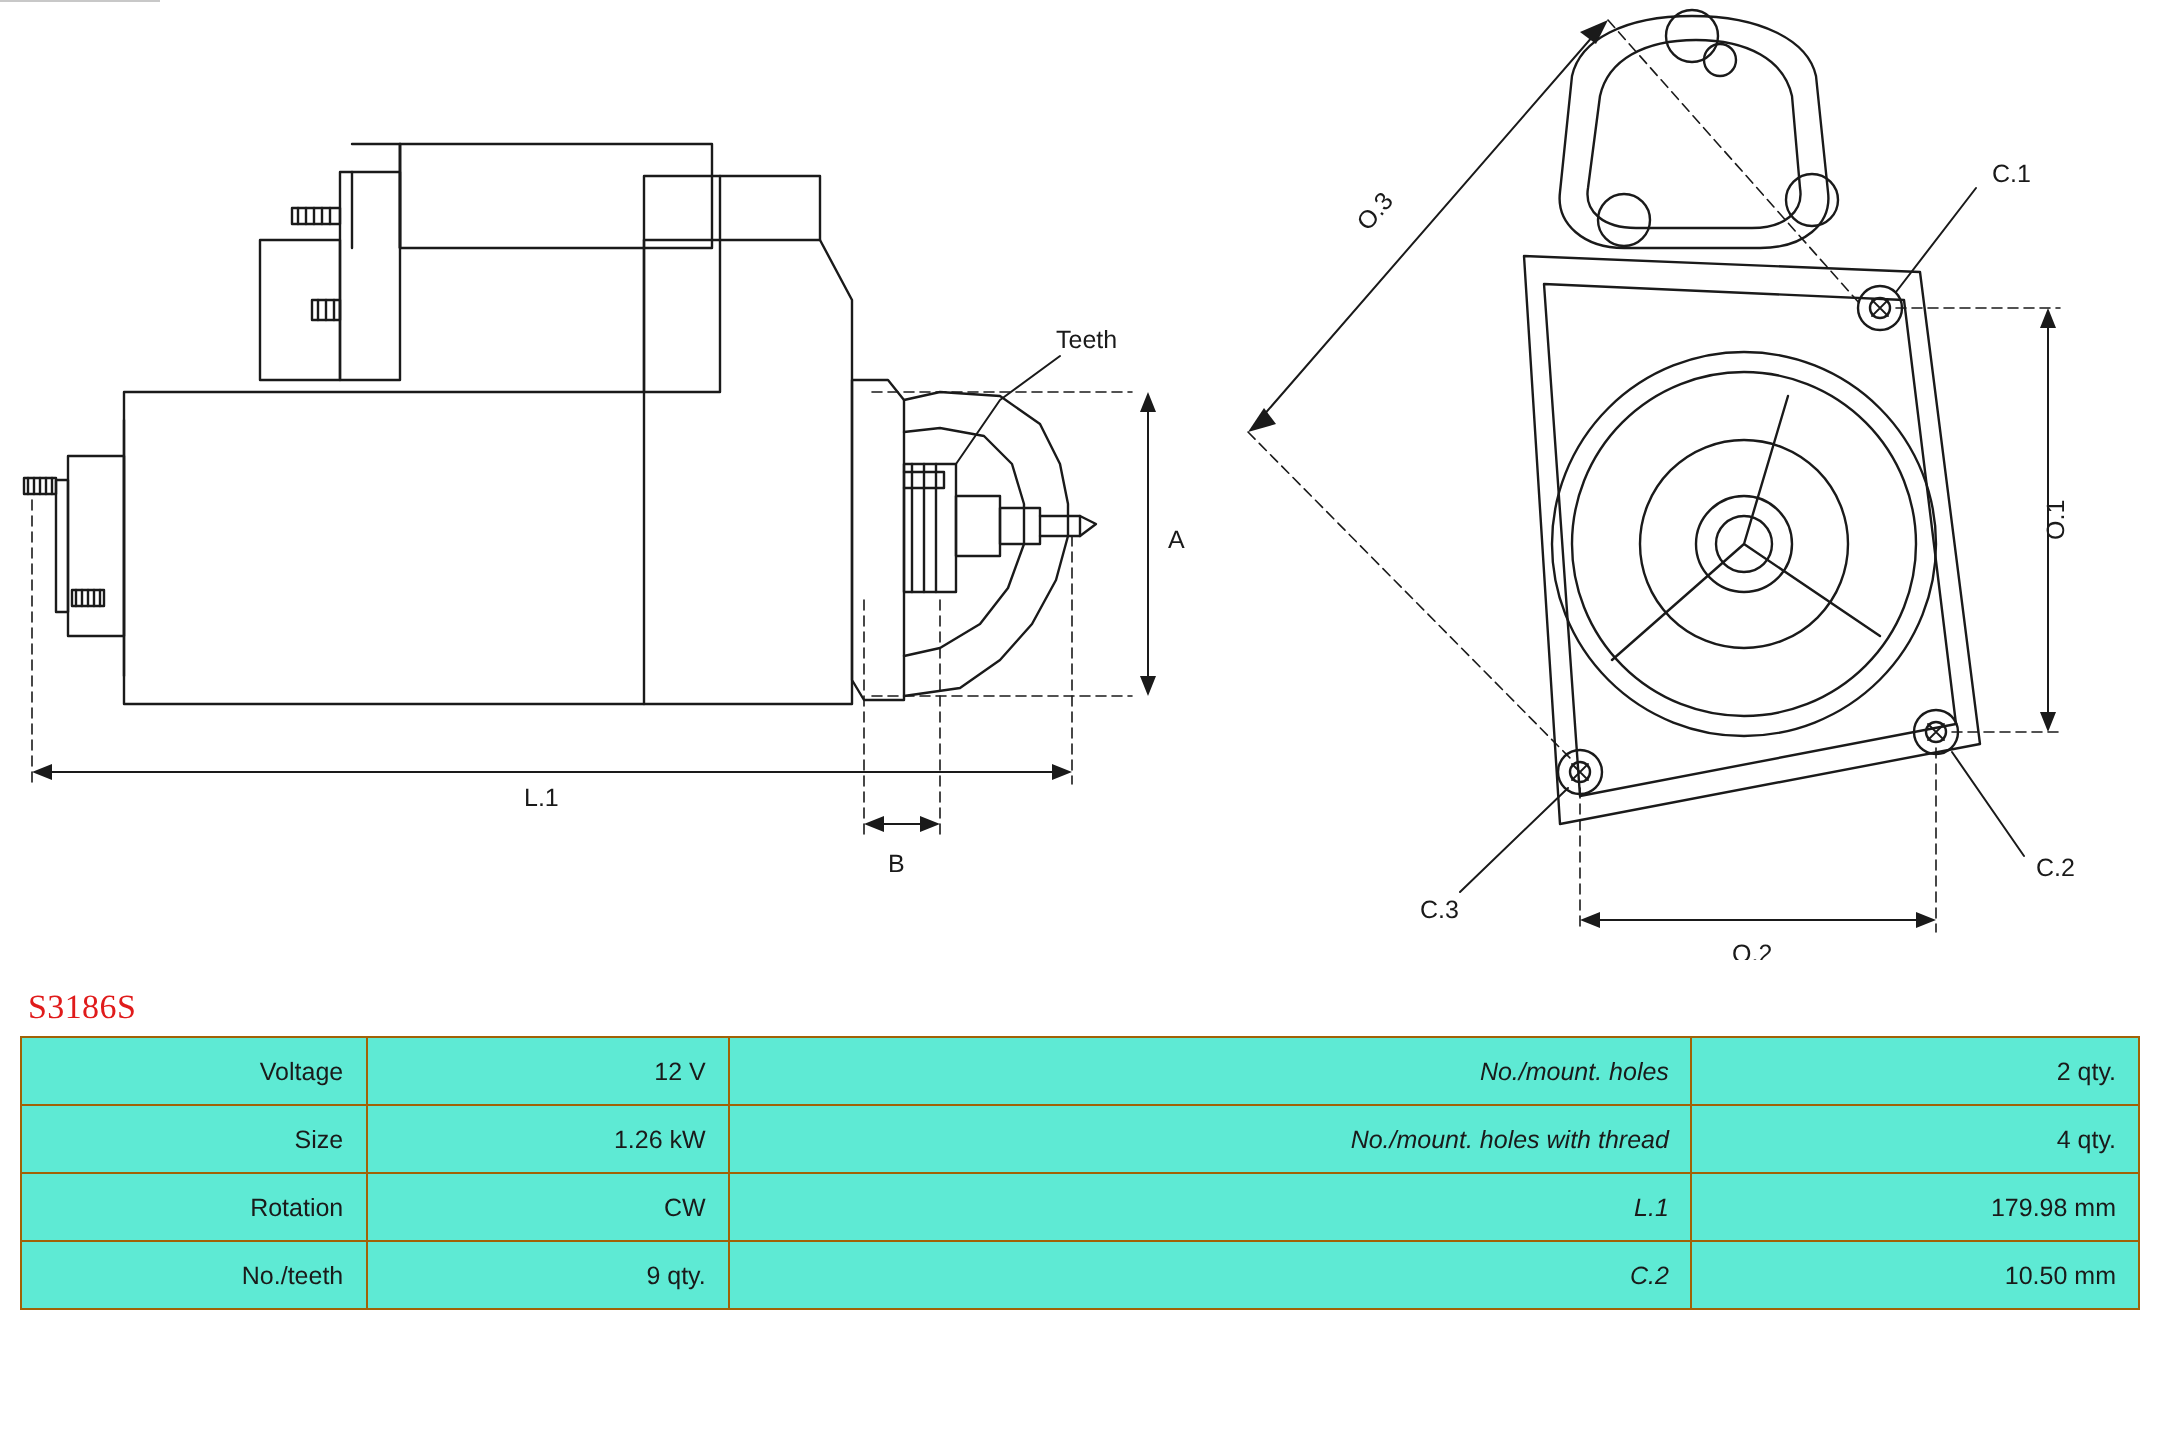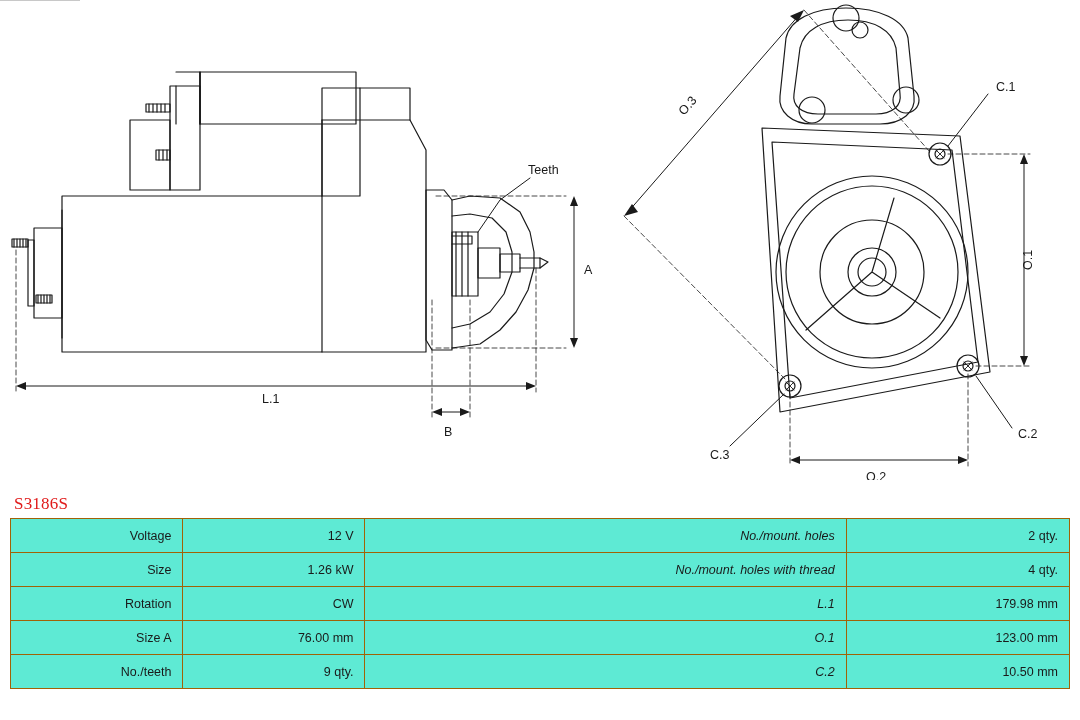--- a/index.html
+++ b/index.html
@@ -192,25 +192,19 @@
       <td class="label2">No./mount. holes with thread</td>
       <td class="value2">4 qty.</td>
     </tr>
     <tr>
       <td class="label">Rotation</td>
       <td class="value">CW</td>
       <td class="label2">L.1</td>
       <td class="value2">179.98 mm</td>
     </tr>
     <tr>
-      <td class="label">Size A</td>
-      <td class="value">76.00 mm</td>
-      <td class="label2">O.1</td>
-      <td class="value2">123.00 mm</td>
-    </tr>
-    <tr>
       <td class="label">No./teeth</td>
       <td class="value">9 qty.</td>
       <td class="label2">C.2</td>
       <td class="value2">10.50 mm</td>
     </tr>
   </tbody>
 </table>
 
 </body></html>

